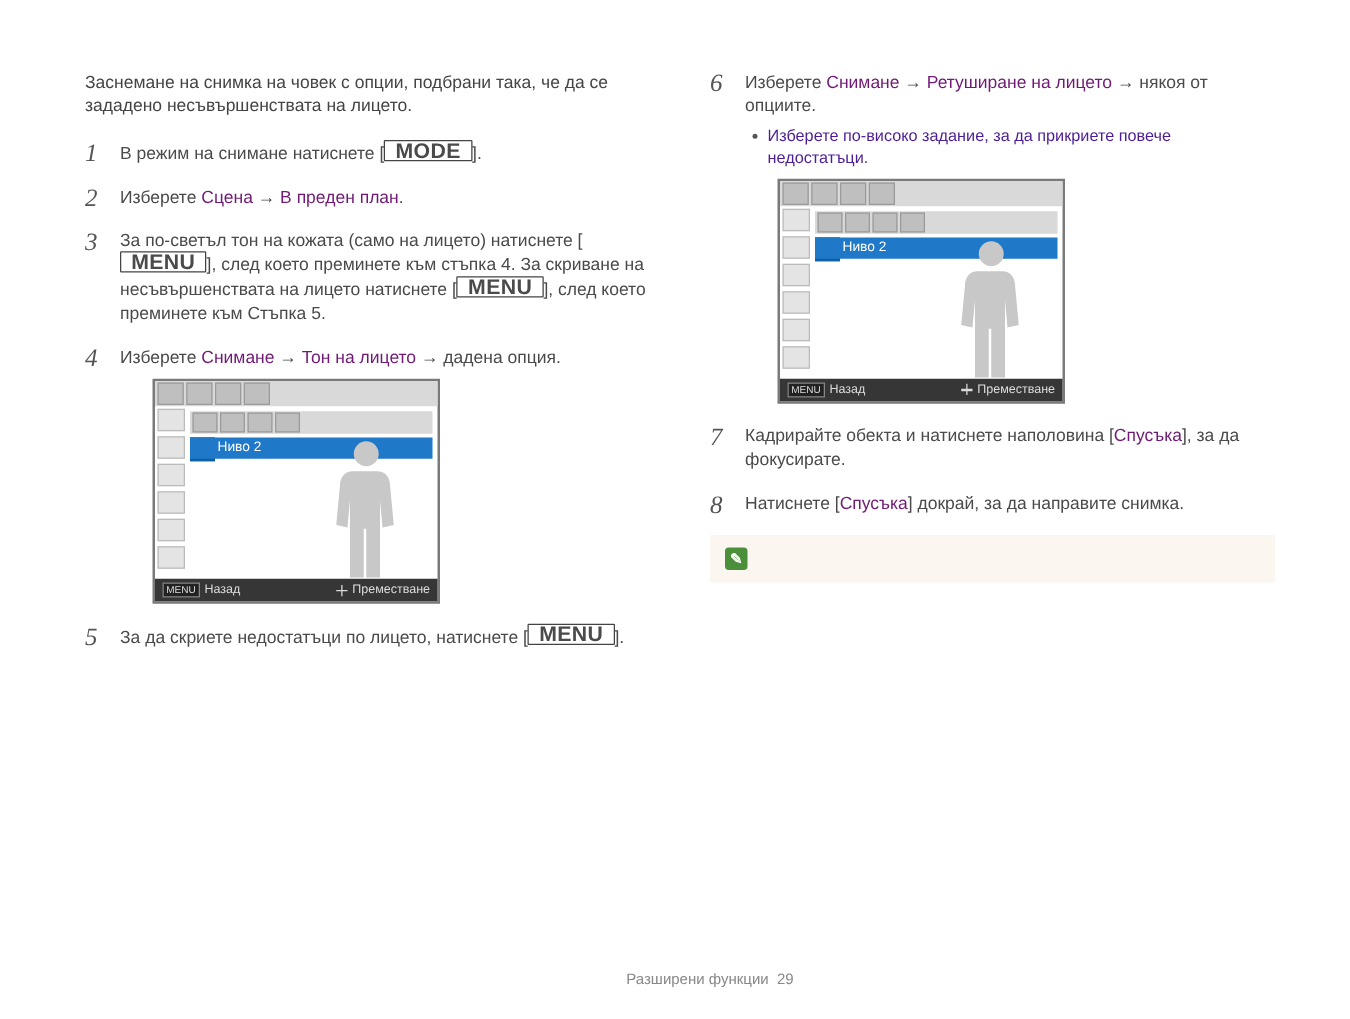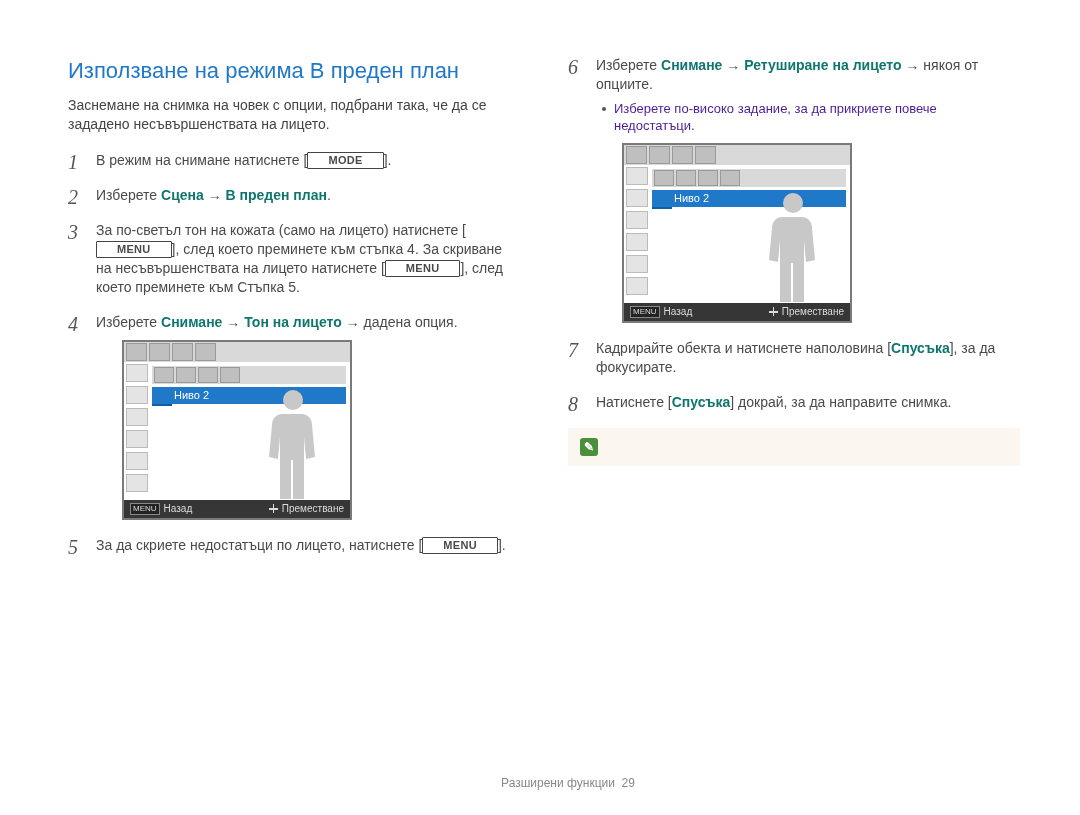--- a/index.html
+++ b/index.html
@@ -6,22 +6,22 @@
   body{width:1080px;height:815px;font-family:Arial,Helvetica,sans-serif;color:#4a4a4a;font-size:14px;line-height:1.35;}
   .page{padding:56px 60px 0 68px;}
   .section-head{font-size:14px;color:#9a9a9a;border-bottom:1px solid #d6d6d6;padding-bottom:6px;margin-bottom:22px;letter-spacing:.2px;}
   .columns{display:flex;gap:48px;}
   .col{flex:1;min-width:0;}
   h2.title{color:#1f78c8;font-weight:400;font-size:22px;margin:0 0 10px 0;}
   .intro{font-size:14px;color:#444;margin-bottom:18px;}
   ol.steps{list-style:none;margin:0;padding:0;counter-reset:step;}
   ol.steps>li{position:relative;padding-left:28px;margin-bottom:16px;}
   .num{position:absolute;left:0;top:-2px;font-family:Georgia,'Times New Roman',serif;font-style:italic;font-size:20px;color:#555;font-weight:400;}
-  .btn-label{display:inline-block;border:1px solid #444;padding:0 20px;font-size:11px;line-height:15px;vertical-align:1px;background:#fff;border-radius:1px;font-weight:700;letter-spacing:.3px;}
-  .bold{font-weight:700;color:#0f766e;}
+  .btn-label{display:inline-block;border:1px solid #444;padding:0 8px;font-size:17px;line-height:15px;vertical-align:1px;background:#fff;border-radius:1px;font-weight:700;letter-spacing:.3px;}
+  .bold{font-weight:400;color:#701a75;}
   ul.bullets{margin:6px 0 8px 4px;padding:0;list-style:none;}
   ul.bullets>li{position:relative;padding-left:14px;font-size:13px;color:#4c1d95;}
   ul.bullets>li:before{content:"";position:absolute;left:2px;top:7px;width:4px;height:4px;background:#555;border-radius:50%;}
 
   
   .lcd{width:226px;height:176px;border:2px solid #7a7a7a;background:#fff;margin:8px 0 14px 26px;position:relative;}
   .lcd .topbar{position:absolute;top:0;left:0;right:0;height:20px;background:#d9d9d9;display:flex;align-items:center;padding-left:2px;}
   .lcd .topbar .ico{width:19px;height:16px;margin-right:2px;background:#bfbfbf;border:1px solid #9a9a9a;font-size:9px;line-height:16px;text-align:center;color:#666;}
   .lcd .sidebar{position:absolute;top:22px;left:2px;width:22px;display:flex;flex-direction:column;gap:4px;}
   .lcd .sidebar .sico{height:16px;background:#e4e4e4;border:1px solid #bbb;font-size:9px;line-height:16px;text-align:center;color:#777;}
@@ -43,21 +43,20 @@
   .footer{position:absolute;bottom:24px;left:0;width:1080px;text-align:center;font-size:12px;color:#888;padding-left:28px;}
 </style>
 </head>
 <body>
 
 <div class="page">
 
   <div class="columns">
 
     <div class="col">
-      <h2 class="title">Използване на режима В преден план</h2>
       <div class="intro">Заснемане на снимка на човек с опции, подбрани така, че да се зададено несъвършенствата на лицето.</div>
 
       <ol class="steps">
         <li>
           <span class="num">1</span>
           <span>В режим на снимане натиснете [</span><span class="btn-label">MODE</span><span>].</span>
         </li>
 
         <li>
           <span class="num">2</span>

